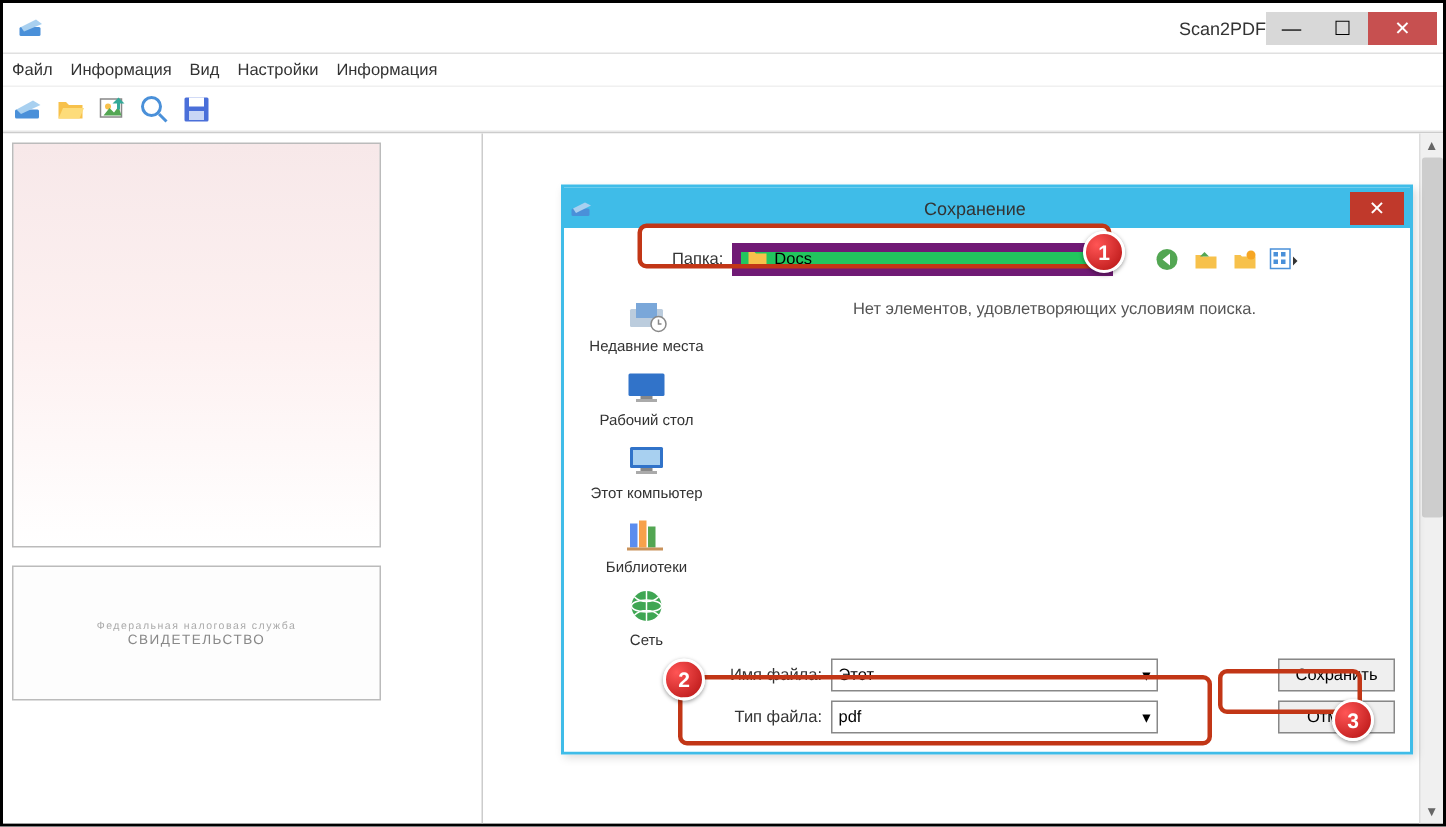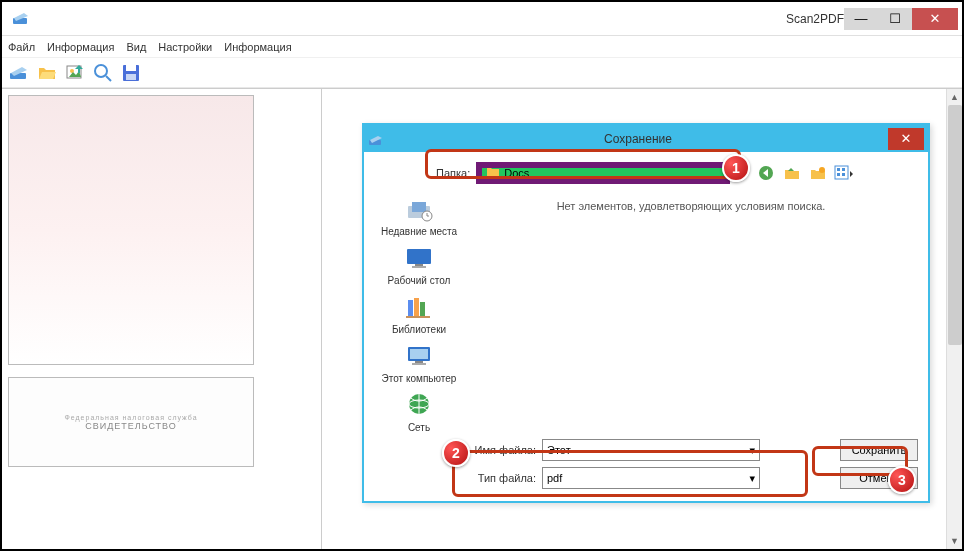--- a/index.html
+++ b/index.html
@@ -26,21 +26,21 @@
 .thumbs { width: 320px; border-right: 1px solid #ccc; padding: 6px; overflow: hidden; background: #fff; }
 .thumb { width: 246px; height: 270px; border: 1px solid #bbb; margin-bottom: 12px; background: linear-gradient(180deg,#f7e8e9 0%,#fdf1f1 50%,#fff 100%); position: relative; }
 .thumb2 { height: 90px; background: #fdfdfd; display:flex; flex-direction:column; align-items:center; justify-content:center; font-size:9px; color:#888; letter-spacing:1px; }
 .thumb2 .cert-line { font-size: 7px; color:#aaa; }
 .main-pane { flex: 1; background: #fff; position: relative; }
 .scrollbar { position: absolute; right: 0; top: 0; bottom: 0; width: 16px; background: #f0f0f0; border-left: 1px solid #ddd; display:flex; flex-direction:column; justify-content:space-between; }
 .scroll-arrow { height: 16px; display:flex; align-items:center; justify-content:center; font-size:9px; color:#666; }
 .scroll-thumb { position:absolute; top:16px; width:14px; left:1px; height:240px; background:#cdcdcd; border-radius:2px; }
 
 
-.dialog { position: absolute; left: 360px; top: 121px; width: 568px; height: 380px; background: #fff; border: 2px solid #3fbce8; box-shadow: 2px 2px 6px rgba(0,0,0,.15); display:flex; flex-direction:column; }
+.dialog { position: absolute; left: 372px; top: 121px; width: 568px; height: 380px; background: #fff; border: 2px solid #3fbce8; box-shadow: 2px 2px 6px rgba(0,0,0,.15); display:flex; flex-direction:column; }
 .dlg-title { height: 28px; background: #3fbce8; display:flex; align-items:center; padding: 0 4px; }
 .dlg-title-icon { width: 16px; height: 12px; margin-right: 4px; }
 .dlg-title-text { flex:1; text-align:center; font-size:12px; color:#333; }
 .dlg-close { width: 36px; height: 22px; background:#c0392b; color:#fff; display:flex; align-items:center; justify-content:center; font-size:13px; cursor:pointer; }
 
 .dlg-body { flex:1; display:flex; flex-direction:column; padding: 6px 10px; background:#fff; }
 .folder-row { display:flex; align-items:center; gap:6px; padding: 4px 0 8px 62px; position: relative; }
 .folder-label { font-size:11px; color:#333; }
 .folder-combo { flex:0 0 254px; height:22px; border:6px solid #701a75; display:flex; align-items:center; padding:0 4px; font-size:11px; background:#22c55e; }
 .folder-combo .fld-icon { margin-right:4px; }
@@ -226,38 +226,38 @@
                 <rect x="3" y="3" width="24" height="15" fill="#3173c9" rx="1"></rect>
                 <rect x="11" y="18" width="8" height="2" fill="#888"></rect>
                 <rect x="8" y="20" width="14" height="2" fill="#aaa"></rect>
               </svg>
             </span>
           <span>Рабочий стол</span>
         </div>
         <div class="place">
           <span class="place-icon">
               <svg width="30" height="26">
+                <rect x="4" y="4" width="22" height="14" fill="#3173c9" rx="1"></rect>
+                <rect x="6" y="6" width="18" height="10" fill="#a8d0f0"></rect>
+                <rect x="11" y="18" width="8" height="2" fill="#888"></rect>
+                <rect x="8" y="20" width="14" height="2" fill="#aaa"></rect>
+              </svg>
+            </span>
+          <span>Этот компьютер</span>
+        </div>
+        <div class="place">
+          <span class="place-icon">
+              <svg width="30" height="26">
                 <rect x="4" y="6" width="5" height="16" fill="#5b8def"></rect>
                 <rect x="10" y="4" width="5" height="18" fill="#f7a14b"></rect>
                 <rect x="16" y="8" width="5" height="14" fill="#53a653"></rect>
                 <rect x="2" y="22" width="24" height="2" fill="#c9925b"></rect>
               </svg>
             </span>
           <span>Библиотеки</span>
-        </div>
-        <div class="place">
-          <span class="place-icon">
-              <svg width="30" height="26">
-                <rect x="4" y="4" width="22" height="14" fill="#3173c9" rx="1"></rect>
-                <rect x="6" y="6" width="18" height="10" fill="#a8d0f0"></rect>
-                <rect x="11" y="18" width="8" height="2" fill="#888"></rect>
-                <rect x="8" y="20" width="14" height="2" fill="#aaa"></rect>
-              </svg>
-            </span>
-          <span>Этот компьютер</span>
         </div>
         <div class="place">
           <span class="place-icon">
               <svg width="28" height="26">
                 <circle cx="14" cy="12" r="10" fill="#3fa653"></circle>
                 <ellipse cx="14" cy="12" rx="10" ry="4" fill="none" stroke="#fff"></ellipse>
                 <path d="M14 2v20M6 6c4 4 12 4 16 0M6 18c4-4 12-4 16 0" stroke="#fff" fill="none"></path>
               </svg>
             </span>
           <span>Сеть</span>

